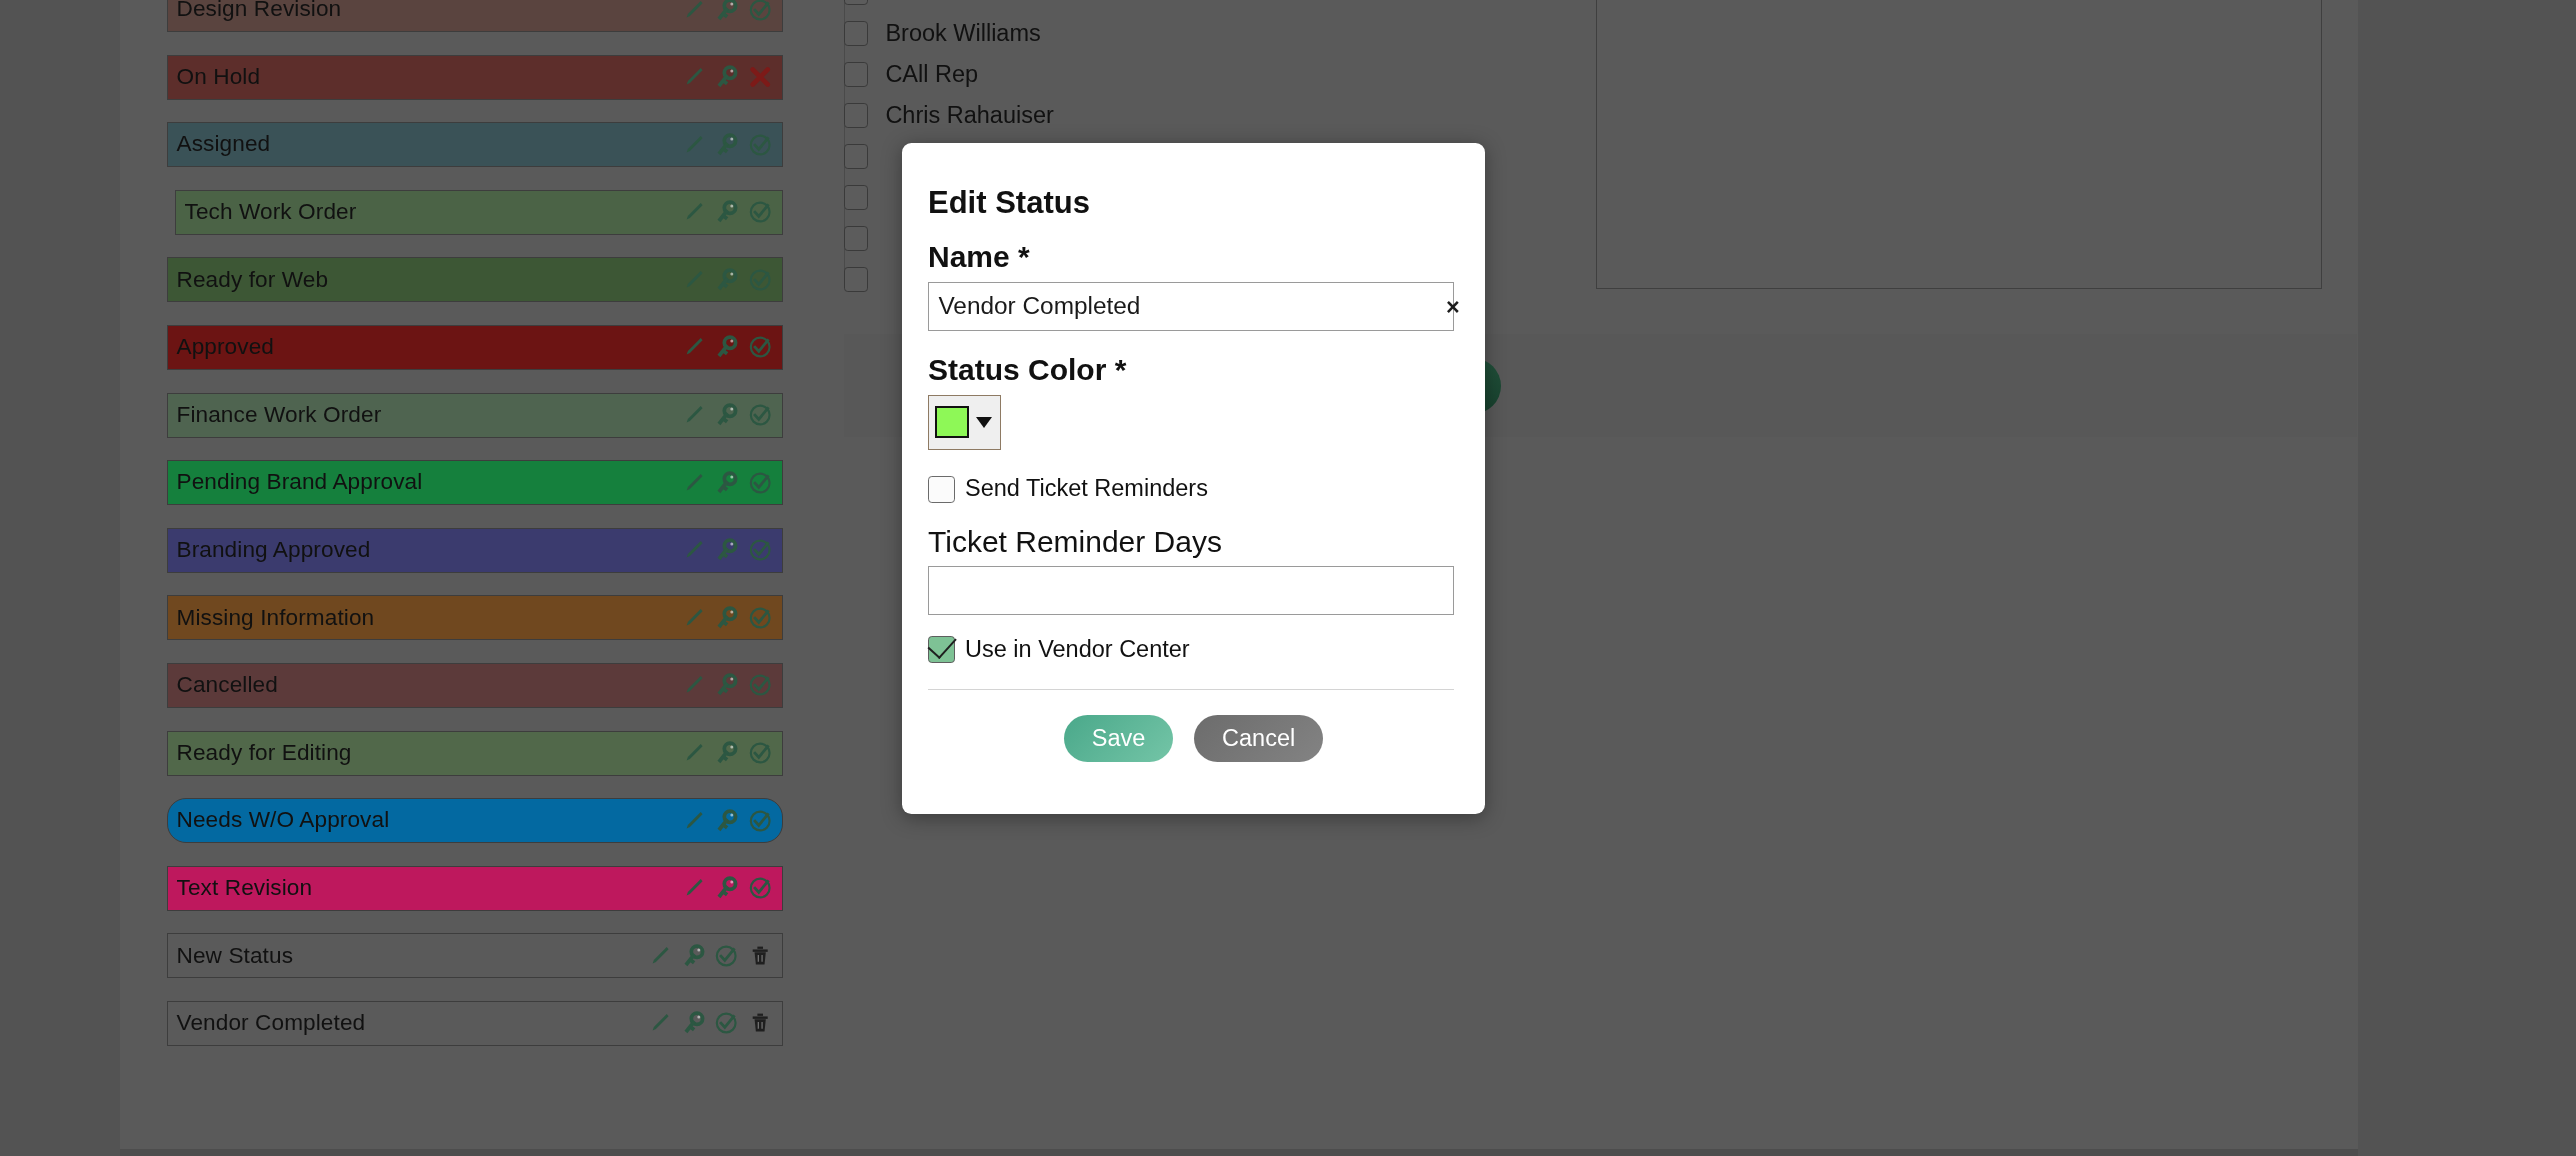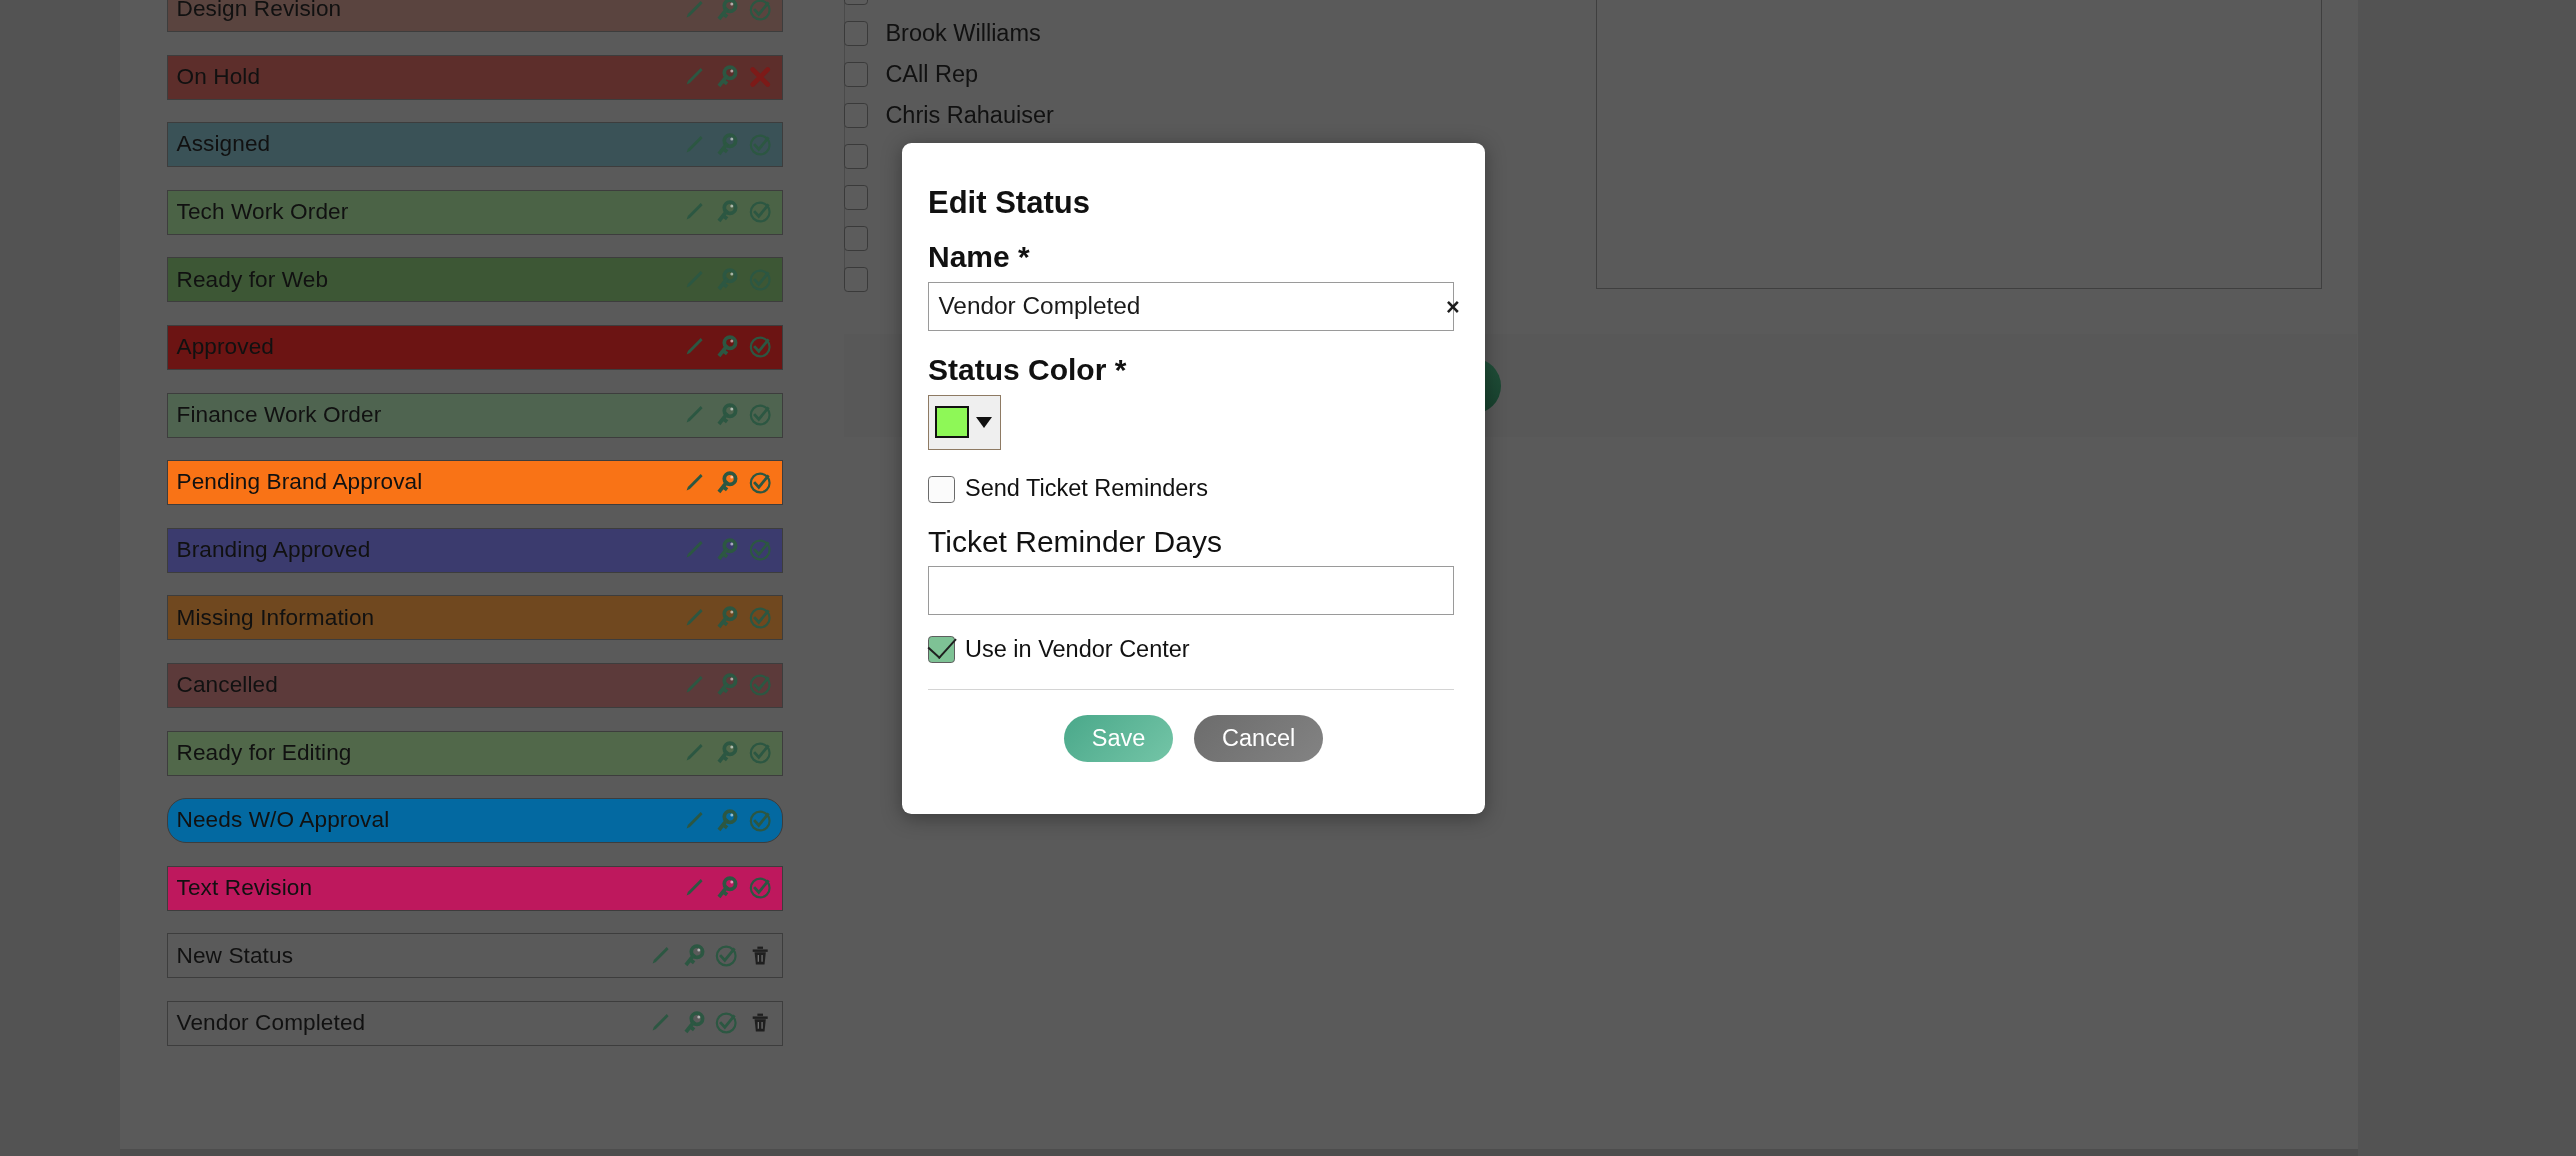--- a/index.html
+++ b/index.html
@@ -234,21 +234,21 @@
       <circle cx="17" cy="8.5" r="6" fill="none" stroke="#2c5742" stroke-width="4"></circle>
       <circle cx="19" cy="6.5" r="1.6" fill="#ffffff" opacity=".55"></circle>
       <path d="M13.2 12.5 L6.5 21 M9.8 17 L12.4 19" stroke="#2c5742" stroke-width="4" stroke-linecap="square" fill="none"></path>
     </svg>
           <svg class="ic" width="24.4" height="24.4" viewBox="0 0 26 26">
       <circle cx="13" cy="13" r="10" fill="none" stroke="#2c5742" stroke-width="2.3"></circle>
       <path d="M7.5 13.2 L11.5 17.6 L21 6" stroke="#2c5742" stroke-width="3" fill="none" stroke-linecap="square"></path>
     </svg>
         </span>
       </div>
-      <div class="status-row" style="background: rgb(75, 99, 70);">
+      <div class="status-row" style="background: rgb(75, 99, 70); margin-left: 8px;">
         <span class="status-name">Tech Work Order</span>
         <span class="status-icons">
           <svg class="ic" width="24.4" height="24.4" viewBox="0 0 26 26">
       <path d="M21 3.5 L23 5.8 L9.5 19.5 L6 21 L7.3 17.3 Z" fill="#2c5742"></path>
           </svg>
           <svg class="ic" width="24.4" height="24.4" viewBox="0 0 26 26">
       <circle cx="17" cy="8.5" r="6" fill="none" stroke="#2c5742" stroke-width="4"></circle>
       <circle cx="19" cy="6.5" r="1.6" fill="#ffffff" opacity=".55"></circle>
       <path d="M13.2 12.5 L6.5 21 M9.8 17 L12.4 19" stroke="#2c5742" stroke-width="4" stroke-linecap="square" fill="none"></path>
     </svg>
@@ -302,21 +302,21 @@
       <circle cx="17" cy="8.5" r="6" fill="none" stroke="#2c5742" stroke-width="4"></circle>
       <circle cx="19" cy="6.5" r="1.6" fill="#ffffff" opacity=".55"></circle>
       <path d="M13.2 12.5 L6.5 21 M9.8 17 L12.4 19" stroke="#2c5742" stroke-width="4" stroke-linecap="square" fill="none"></path>
     </svg>
           <svg class="ic" width="24.4" height="24.4" viewBox="0 0 26 26">
       <circle cx="13" cy="13" r="10" fill="none" stroke="#2c5742" stroke-width="2.3"></circle>
       <path d="M7.5 13.2 L11.5 17.6 L21 6" stroke="#2c5742" stroke-width="3" fill="none" stroke-linecap="square"></path>
     </svg>
         </span>
       </div>
-      <div class="status-row" style="background: #f97316;">
+      <div class="status-row" style="background: #15803d;">
         <span class="status-name">Pending Brand Approval</span>
         <span class="status-icons">
           <svg class="ic" width="24.4" height="24.4" viewBox="0 0 26 26">
       <path d="M21 3.5 L23 5.8 L9.5 19.5 L6 21 L7.3 17.3 Z" fill="#2c5742"></path>
           </svg>
           <svg class="ic" width="24.4" height="24.4" viewBox="0 0 26 26">
       <circle cx="17" cy="8.5" r="6" fill="none" stroke="#2c5742" stroke-width="4"></circle>
       <circle cx="19" cy="6.5" r="1.6" fill="#ffffff" opacity=".55"></circle>
       <path d="M13.2 12.5 L6.5 21 M9.8 17 L12.4 19" stroke="#2c5742" stroke-width="4" stroke-linecap="square" fill="none"></path>
     </svg>

